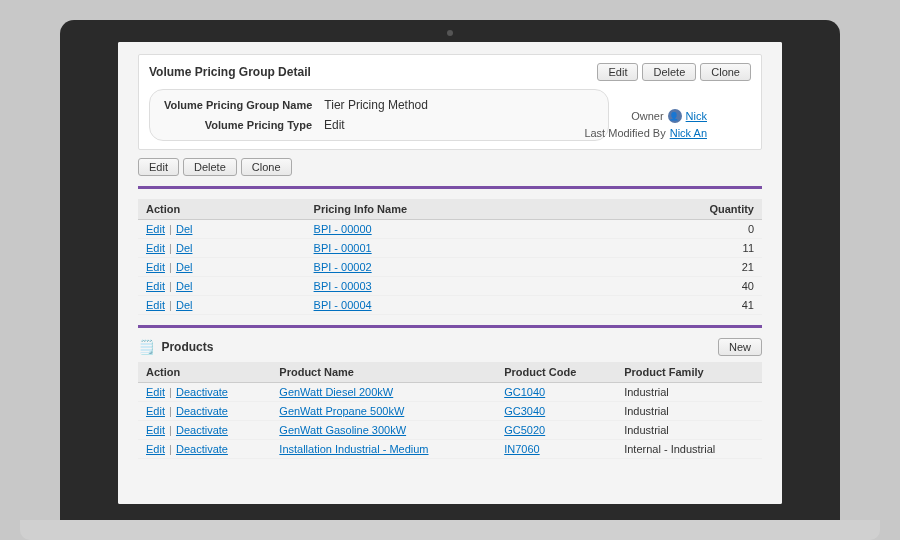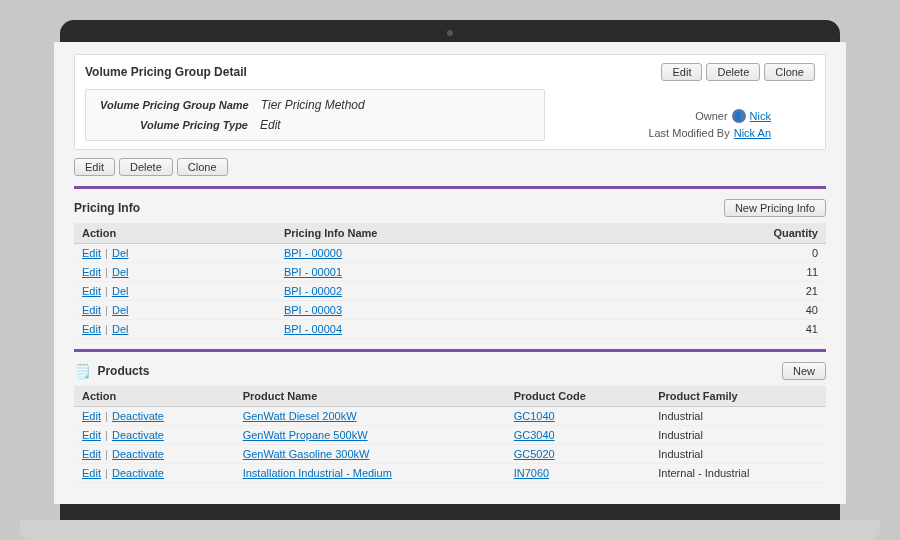--- a/index.html
+++ b/index.html
@@ -25,21 +25,21 @@
       position: relative;
     }
     .laptop-camera {
       width: 6px;
       height: 6px;
       background: #555;
       border-radius: 50%;
       margin-bottom: 6px;
     }
     .laptop-screen {
-      width: 792px;
+      width: 664px;
       height: 462px;
       background: #fff;
       border-radius: 2px;
       overflow: hidden;
       position: relative;
     }
     .laptop-base {
       width: 860px;
       height: 20px;
       background: #d0d0d0;
@@ -86,22 +86,21 @@
       border: 1px solid #aaa;
       border-radius: 3px;
       background: linear-gradient(to bottom, #f8f8f8, #e8e8e8);
       cursor: pointer;
       color: #333;
     }
     .detail-fields {
       background: #f9f9f9;
       border: 1px solid #ddd;
       padding: 8px 14px;
-      border-radius: 2px;
-      font-style: italic;
+      border-radius: 14px;
     }
     .field-row {
       display: flex;
       align-items: center;
       margin-bottom: 6px;
     }
     .field-row:last-child { margin-bottom: 0; }
     .field-label {
       font-weight: bold;
       font-size: 11px;
@@ -250,26 +249,20 @@
       </div>
 
       <div class="bottom-btn-group" style="margin-left:20px;">
         <button class="btn">Edit</button>
         <button class="btn">Delete</button>
         <button class="btn">Clone</button>
       </div>
 
       <div class="purple-divider"></div>
 
-      <div class="section-header">
-        <span class="section-title">
-          <span>Pricing Info</span>
-        </span>
-        <button class="btn">New Pricing Info</button>
-      </div>
 
       <table class="data-table">
         <thead>
           <tr>
             <th>Action</th>
             <th>Pricing Info Name</th>
             <th style="text-align:right;">Quantity</th>
           </tr>
         </thead>
         <tbody id="pricing-info-tbody">

